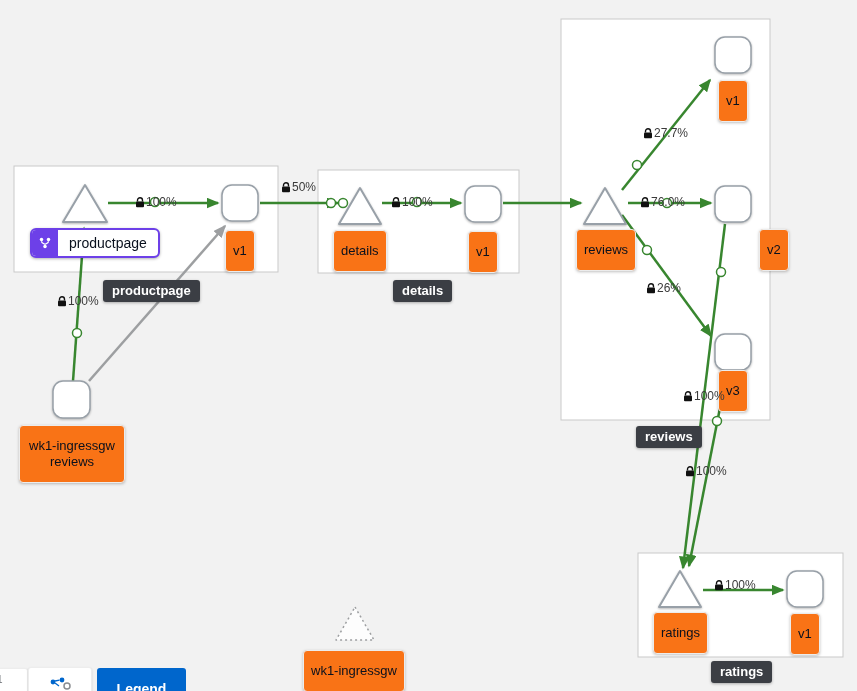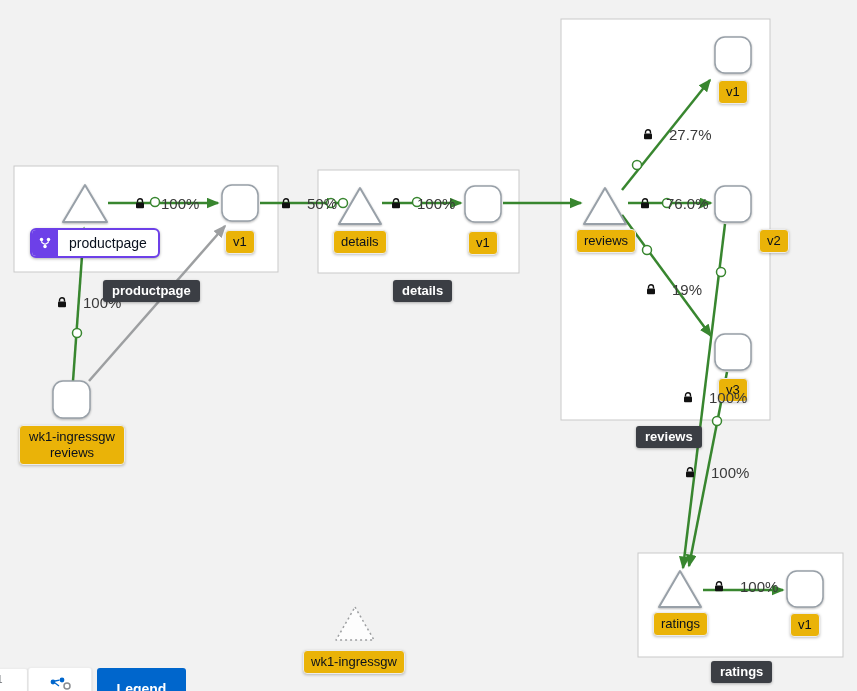--- a/index.html
+++ b/index.html
@@ -2,22 +2,22 @@
 <html><head>
 <meta charset="utf-8">
 <style>
   html,body{margin:0;padding:0;}
   #screen{
     position:relative;width:857px;height:691px;overflow:hidden;
     background:#f2f2f2;font-family:"Liberation Sans",sans-serif;
   }
   svg.graph-svg{position:absolute;left:0;top:0;z-index:1;}
   .chip{
-    position:absolute;z-index:2;background:#eab308;color:#09101d;
-    font-size:13px;line-height:16px;padding:3px 7px;border-radius:4px;
+    position:absolute;z-index:2;background:#f97316;color:#09101d;
+    font-size:13px;line-height:16px;padding:12px 7px;border-radius:4px;
     border:1px solid #ececec;box-shadow:0 1px 3px rgba(0,0,0,0.25);
     white-space:nowrap;
   }
   .chip.center{text-align:center;}
   .tooltip{
     position:absolute;z-index:3;background:#3b3e44;color:#fff;
     font-size:13px;font-weight:bold;line-height:16px;padding:3px 9px;
     border-radius:3px;white-space:nowrap;box-shadow:0 1px 3px rgba(0,0,0,0.3);
   }
   .sel-badge{
@@ -25,22 +25,22 @@
     border:2px solid #6d40e8;border-radius:6px;background:#fff;overflow:hidden;
     box-shadow:0 1px 3px rgba(0,0,0,0.3);height:26px;
   }
   .sel-badge .ico{
     background:#6d40e8;width:26px;display:flex;align-items:center;justify-content:center;
   }
   .sel-badge .txt{
     padding:0 11px;display:flex;align-items:center;font-size:14px;color:#09101d;
   }
   .elabel{
-    position:absolute;z-index:2;display:flex;align-items:center;gap:16px;
-    font-size:15px;color:#3a3a3a;white-space:nowrap;
+    position:absolute;z-index:2;display:flex;align-items:center;gap:1px;
+    font-size:12px;color:#3a3a3a;white-space:nowrap;
   }
   .btn{position:absolute;z-index:4;border-radius:3px;}
   .btn-white{background:#fff;border:1px solid #ededed;box-shadow:0 1px 2px rgba(0,0,0,0.15);}
   .btn-legend{
     background:#0066cc;color:#fff;font-size:14px;font-weight:bold;
     display:flex;align-items:center;justify-content:center;
   }
   .partial-txt{font-size:10px;color:#6a6e73;padding:2px 4px;}
 </style>
 </head>
@@ -121,21 +121,21 @@
   <div class="chip" style="left:225px;top:230px">v1</div>
   <div class="chip center" style="left:19px;top:425px;width:90px">
     <div>wk1-ingressgw</div>
     <div>reviews</div>
   </div>
   <div class="chip" style="left:333px;top:230px">details</div>
   <div class="chip" style="left:468px;top:231px">v1</div>
   <div class="chip" style="left:576px;top:229px">reviews</div>
   <div class="chip" style="left:718px;top:80px">v1</div>
   <div class="chip" style="left:759px;top:229px">v2</div>
-  <div class="chip" style="left:718px;top:378px">v3</div>
+  <div class="chip" style="left:718px;top:370px">v3</div>
   <div class="chip" style="left:653px;top:612px">ratings</div>
   <div class="chip" style="left:790px;top:613px">v1</div>
   <div class="chip" style="left:303px;top:650px">wk1-ingressgw</div>
 
   <div class="tooltip" style="left:103px;top:280px">productpage</div>
   <div class="tooltip" style="left:393px;top:280px">details</div>
   <div class="tooltip" style="left:636px;top:426px">reviews</div>
   <div class="tooltip" style="left:711px;top:661px">ratings</div>
 
   <div class="elabel" style="left:57px;top:294px">
@@ -145,21 +145,21 @@
       </svg>
     <span>100%</span>
   </div>
   <div class="elabel" style="left:135px;top:195px">
     <svg width="10" height="11" viewBox="0 0 10 11">
         <path d="M2.5 4.5 V3.2 a2.5 2.5 0 0 1 5 0 V4.5" fill="none" stroke="#111" stroke-width="1.4"></path>
         <rect x="1" y="4.5" width="8" height="5.8" rx="1" fill="#111"></rect>
       </svg>
     <span>100%</span>
   </div>
-  <div class="elabel" style="left:281px;top:195px">
+  <div class="elabel" style="left:281px;top:180px">
     <svg width="10" height="11" viewBox="0 0 10 11">
         <path d="M2.5 4.5 V3.2 a2.5 2.5 0 0 1 5 0 V4.5" fill="none" stroke="#111" stroke-width="1.4"></path>
         <rect x="1" y="4.5" width="8" height="5.8" rx="1" fill="#111"></rect>
       </svg>
     <span>50%</span>
   </div>
   <div class="elabel" style="left:391px;top:195px">
     <svg width="10" height="11" viewBox="0 0 10 11">
         <path d="M2.5 4.5 V3.2 a2.5 2.5 0 0 1 5 0 V4.5" fill="none" stroke="#111" stroke-width="1.4"></path>
         <rect x="1" y="4.5" width="8" height="5.8" rx="1" fill="#111"></rect>
@@ -178,21 +178,21 @@
         <path d="M2.5 4.5 V3.2 a2.5 2.5 0 0 1 5 0 V4.5" fill="none" stroke="#111" stroke-width="1.4"></path>
         <rect x="1" y="4.5" width="8" height="5.8" rx="1" fill="#111"></rect>
       </svg>
     <span>76.0%</span>
   </div>
   <div class="elabel" style="left:646px;top:281px">
     <svg width="10" height="11" viewBox="0 0 10 11">
         <path d="M2.5 4.5 V3.2 a2.5 2.5 0 0 1 5 0 V4.5" fill="none" stroke="#111" stroke-width="1.4"></path>
         <rect x="1" y="4.5" width="8" height="5.8" rx="1" fill="#111"></rect>
       </svg>
-    <span>19%</span>
+    <span>26%</span>
   </div>
   <div class="elabel" style="left:683px;top:389px">
     <svg width="10" height="11" viewBox="0 0 10 11">
         <path d="M2.5 4.5 V3.2 a2.5 2.5 0 0 1 5 0 V4.5" fill="none" stroke="#111" stroke-width="1.4"></path>
         <rect x="1" y="4.5" width="8" height="5.8" rx="1" fill="#111"></rect>
       </svg>
     <span>100%</span>
   </div>
   <div class="elabel" style="left:685px;top:464px">
     <svg width="10" height="11" viewBox="0 0 10 11">

